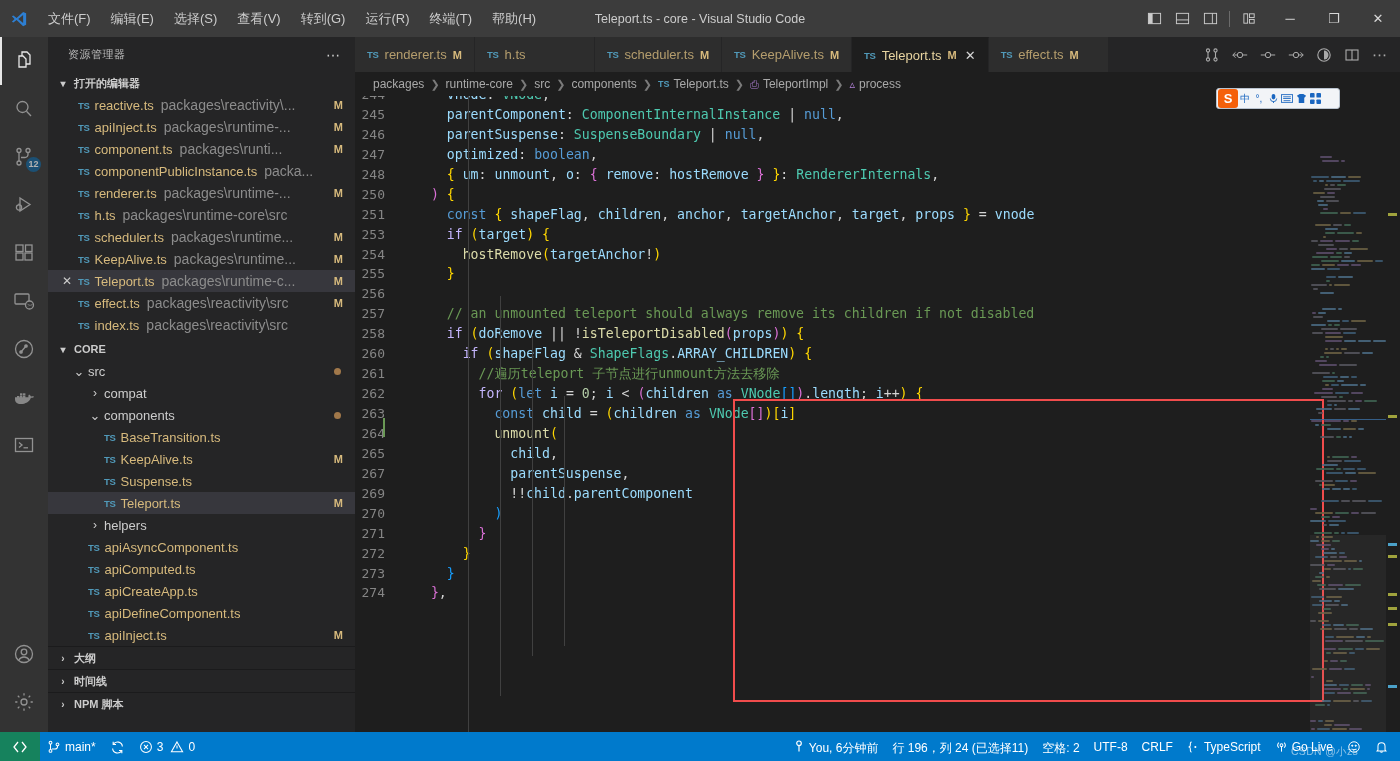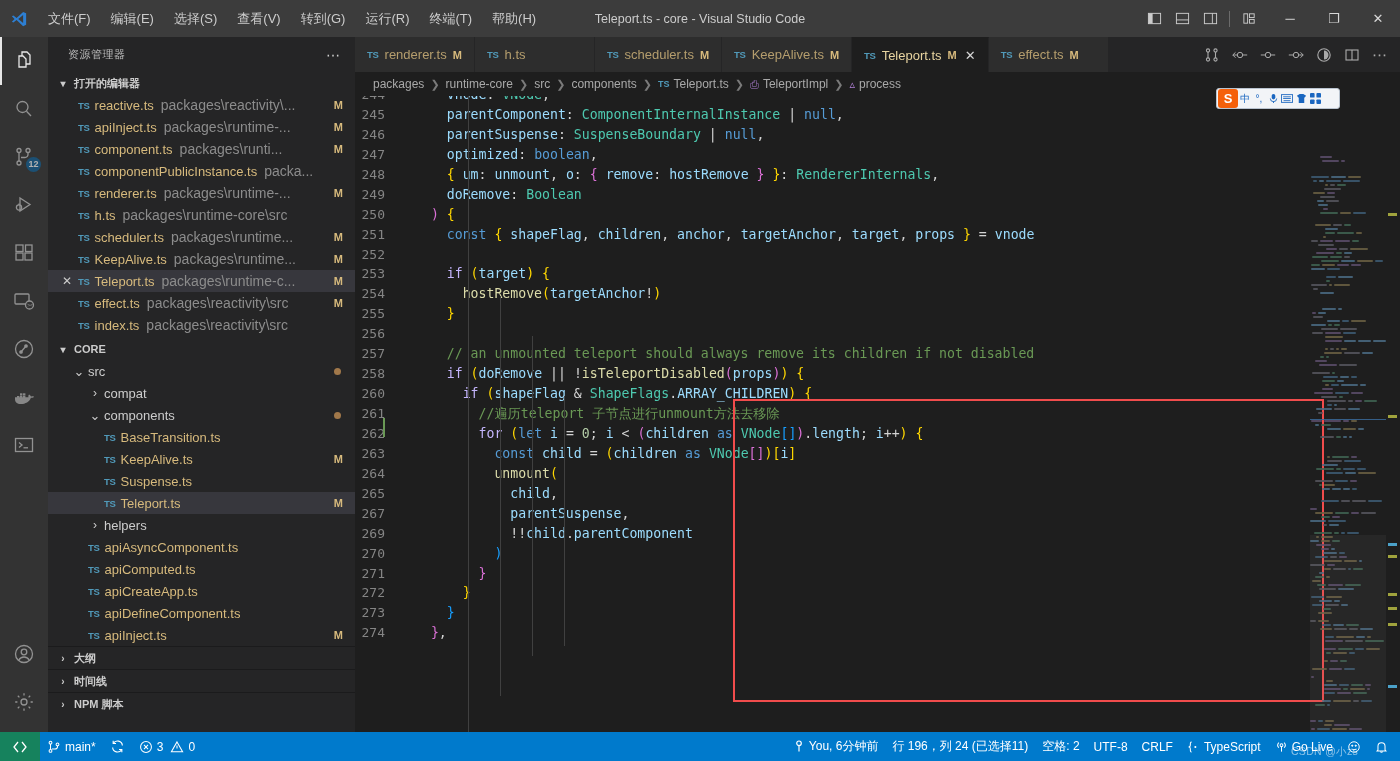--- a/index.html
+++ b/index.html
@@ -159,21 +159,21 @@
     font-size: 13px; font-weight: bold; display: flex; align-items: center; justify-content: center;
   }
   .ime-btn { width: 14px; height: 19px; display: flex; align-items: center; justify-content: center; font-size: 10px; color: #1a66c0; }
 
   
   .statusbar {
     position: absolute; bottom: 0; left: 0; width: 1400px; height: 29px;
     background: #007acc; display: flex; align-items: center; color: #ffffff; font-size: 12px;
   }
   .sb-remote { background: #16825d; height: 29px; width: 40px; display: flex; align-items: center; justify-content: center; }
-  .st-item { display: flex; align-items: center; gap: 4px; padding: 8px 7px; height: 29px; white-space: nowrap; }
+  .st-item { display: flex; gap: 4px; padding: 8px 7px; height: 29px; white-space: nowrap; }
   .st-right { margin-left: auto; display: flex; align-items: center; }
   .watermark {
     position: absolute; right: 42px; bottom: 2px; font-size: 10.5px;
     color: rgba(255,255,255,.55); letter-spacing: .3px;
   }
   svg { display: block; }
 </style>
 </head>
 <body>
 
@@ -596,24 +596,22 @@
       <span class="bc-item">process</span>
     </div>
 
     <div class="codearea">
       <div class="codewrap" id="code-lines" style="top:-11px">
           <div class="cline"><span class="lnum">244</span><span class="ccode"><span class="t-pun">    </span><span class="t-var">vnode</span><span class="t-pun">: </span><span class="t-type">VNode</span><span class="t-pun">,</span></span></div>
           <div class="cline"><span class="lnum">245</span><span class="ccode"><span class="t-pun">    </span><span class="t-var">parentComponent</span><span class="t-pun">: </span><span class="t-type">ComponentInternalInstance</span><span class="t-pun"> | </span><span class="t-key">null</span><span class="t-pun">,</span></span></div>
           <div class="cline"><span class="lnum">246</span><span class="ccode"><span class="t-pun">    </span><span class="t-var">parentSuspense</span><span class="t-pun">: </span><span class="t-type">SuspenseBoundary</span><span class="t-pun"> | </span><span class="t-key">null</span><span class="t-pun">,</span></span></div>
           <div class="cline"><span class="lnum">247</span><span class="ccode"><span class="t-pun">    </span><span class="t-var">optimized</span><span class="t-pun">: </span><span class="t-key">boolean</span><span class="t-pun">,</span></span></div>
           <div class="cline"><span class="lnum">248</span><span class="ccode"><span class="t-pun">    </span><span class="t-br1">{</span><span class="t-var"> um</span><span class="t-pun">: </span><span class="t-var">unmount</span><span class="t-pun">, </span><span class="t-var">o</span><span class="t-pun">: </span><span class="t-br2">{</span><span class="t-var"> remove</span><span class="t-pun">: </span><span class="t-var">hostRemove</span><span class="t-br2"> }</span><span class="t-br1"> }</span><span class="t-pun">: </span><span class="t-type">RendererInternals</span><span class="t-pun">,</span></span></div>
-          <div class="cline"><span class="lnum">249</span><span class="ccode"><span class="t-pun">    </span><span class="t-var">doRemove</span><span class="t-pun">: </span><span class="t-type">Boolean</span></span></div>
           <div class="cline"><span class="lnum">250</span><span class="ccode"><span class="t-pun">  </span><span class="t-br2">)</span><span class="t-pun"> </span><span class="t-br1">{</span></span></div>
           <div class="cline"><span class="lnum">251</span><span class="ccode"><span class="t-pun">    </span><span class="t-key">const</span><span class="t-pun"> </span><span class="t-br1">{</span><span class="t-var"> shapeFlag</span><span class="t-pun">, </span><span class="t-var">children</span><span class="t-pun">, </span><span class="t-var">anchor</span><span class="t-pun">, </span><span class="t-var">targetAnchor</span><span class="t-pun">, </span><span class="t-var">target</span><span class="t-pun">, </span><span class="t-var">props</span><span class="t-br1"> }</span><span class="t-pun"> = </span><span class="t-var">vnode</span></span></div>
-          <div class="cline"><span class="lnum">252</span><span class="ccode"></span></div>
           <div class="cline"><span class="lnum">253</span><span class="ccode"><span class="t-pun">    </span><span class="t-ctl">if</span><span class="t-pun"> </span><span class="t-br1">(</span><span class="t-var">target</span><span class="t-br1">)</span><span class="t-pun"> </span><span class="t-br1">{</span></span></div>
           <div class="cline"><span class="lnum">254</span><span class="ccode"><span class="t-pun">      </span><span class="t-fn">hostRemove</span><span class="t-br1">(</span><span class="t-var">targetAnchor</span><span class="t-pun">!</span><span class="t-br1">)</span></span></div>
           <div class="cline"><span class="lnum">255</span><span class="ccode"><span class="t-pun">    </span><span class="t-br1">}</span></span></div>
           <div class="cline"><span class="lnum">256</span><span class="ccode"></span></div>
           <div class="cline"><span class="lnum">257</span><span class="ccode"><span class="t-pun">    </span><span class="t-com">// an unmounted teleport should always remove its children if not disabled</span></span></div>
           <div class="cline"><span class="lnum">258</span><span class="ccode"><span class="t-pun">    </span><span class="t-ctl">if</span><span class="t-pun"> </span><span class="t-br1">(</span><span class="t-var">doRemove</span><span class="t-pun"> </span><span class="t-op">||</span><span class="t-pun"> </span><span class="t-op">!</span><span class="t-fn">isTeleportDisabled</span><span class="t-br2">(</span><span class="t-var">props</span><span class="t-br2">)</span><span class="t-br1">)</span><span class="t-pun"> </span><span class="t-br1">{</span></span></div>
           <div class="cline"><span class="lnum">260</span><span class="ccode"><span class="t-pun">      </span><span class="t-ctl">if</span><span class="t-pun"> </span><span class="t-br1">(</span><span class="t-var">shapeFlag</span><span class="t-pun"> </span><span class="t-op">&amp;</span><span class="t-pun"> </span><span class="t-type">ShapeFlags</span><span class="t-pun">.</span><span class="t-var">ARRAY_CHILDREN</span><span class="t-br1">)</span><span class="t-pun"> </span><span class="t-br1">{</span></span></div>
           <div class="cline"><span class="lnum">261</span><span class="ccode"><span class="t-pun">        </span><span class="t-com">//遍历teleport 子节点进行unmount方法去移除</span></span></div>
           <div class="cline"><span class="lnum">262</span><span class="ccode"><span class="t-pun">        </span><span class="t-ctl">for</span><span class="t-pun"> </span><span class="t-br1">(</span><span class="t-key">let</span><span class="t-pun"> </span><span class="t-var">i</span><span class="t-pun"> = </span><span class="t-num">0</span><span class="t-pun">; </span><span class="t-var">i</span><span class="t-pun"> &lt; </span><span class="t-br2">(</span><span class="t-var">children</span><span class="t-pun"> </span><span class="t-key">as</span><span class="t-pun"> </span><span class="t-type">VNode</span><span class="t-br3">[]</span><span class="t-br2">)</span><span class="t-pun">.</span><span class="t-var">length</span><span class="t-pun">; </span><span class="t-var">i</span><span class="t-pun">++</span><span class="t-br1">)</span><span class="t-pun"> </span><span class="t-br1">{</span></span></div>
           <div class="cline"><span class="lnum">263</span><span class="ccode"><span class="t-pun">          </span><span class="t-key">const</span><span class="t-pun"> </span><span class="t-var">child</span><span class="t-pun"> = </span><span class="t-br1">(</span><span class="t-var">children</span><span class="t-pun"> </span><span class="t-key">as</span><span class="t-pun"> </span><span class="t-type">VNode</span><span class="t-br2">[]</span><span class="t-br1">)</span><span class="t-br1">[</span><span class="t-var">i</span><span class="t-br1">]</span></span></div>

